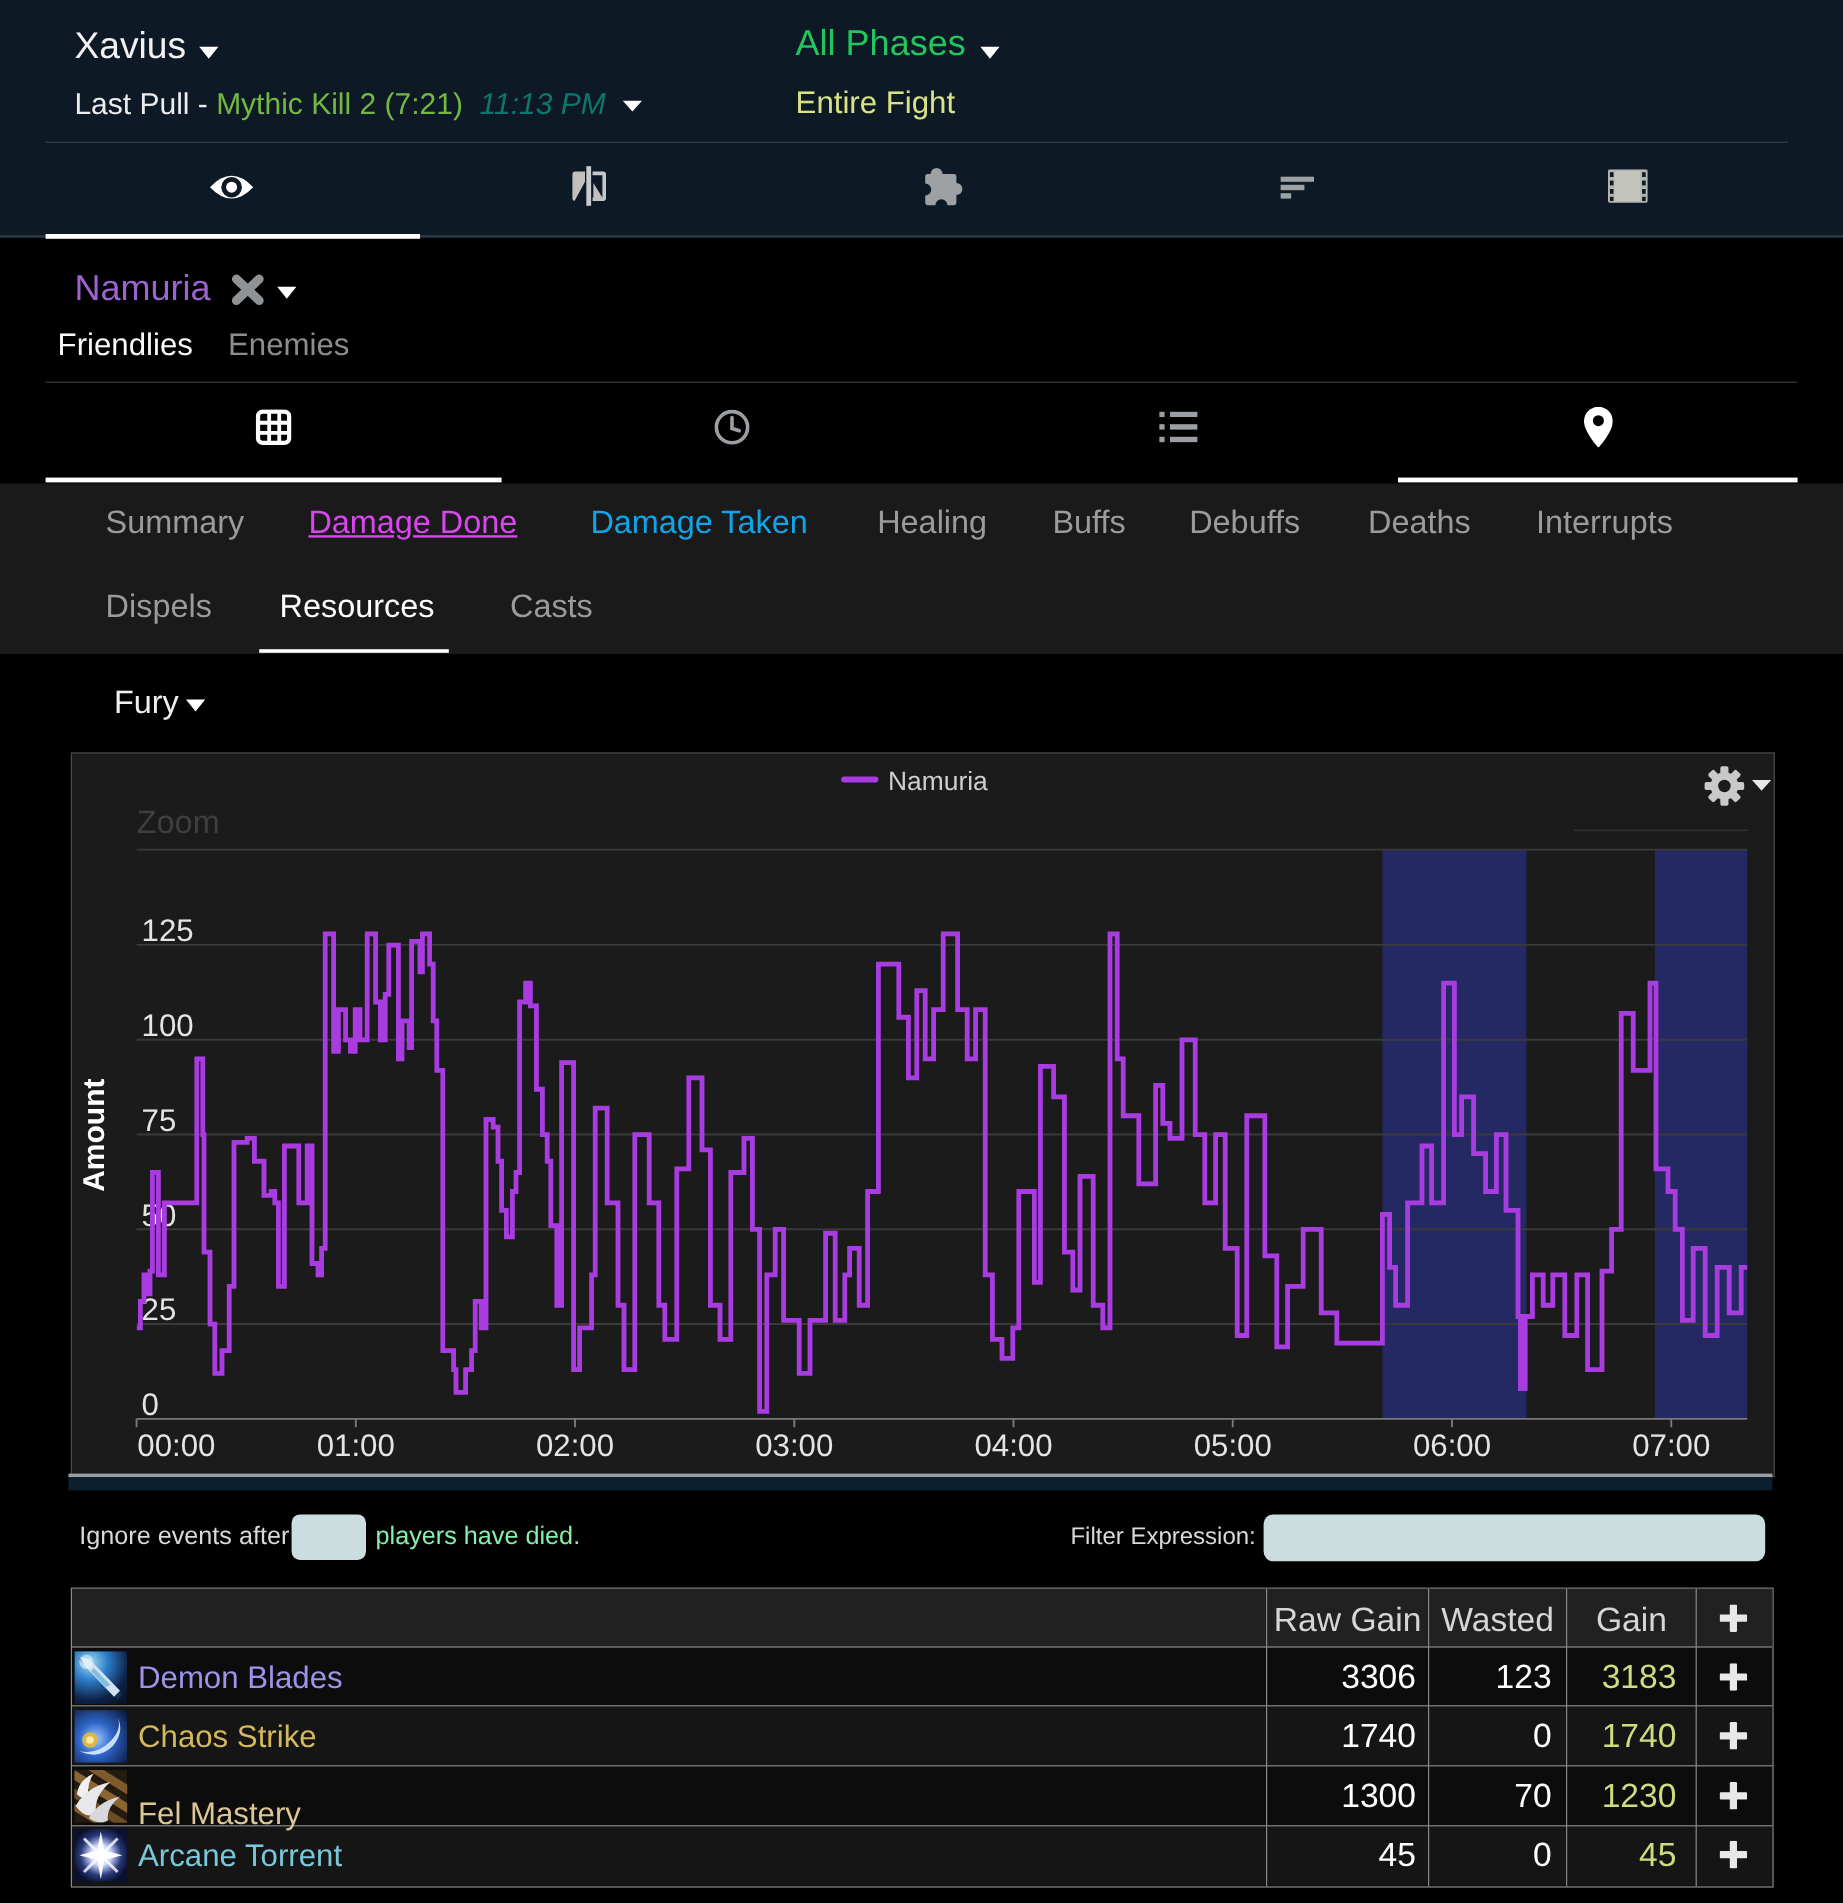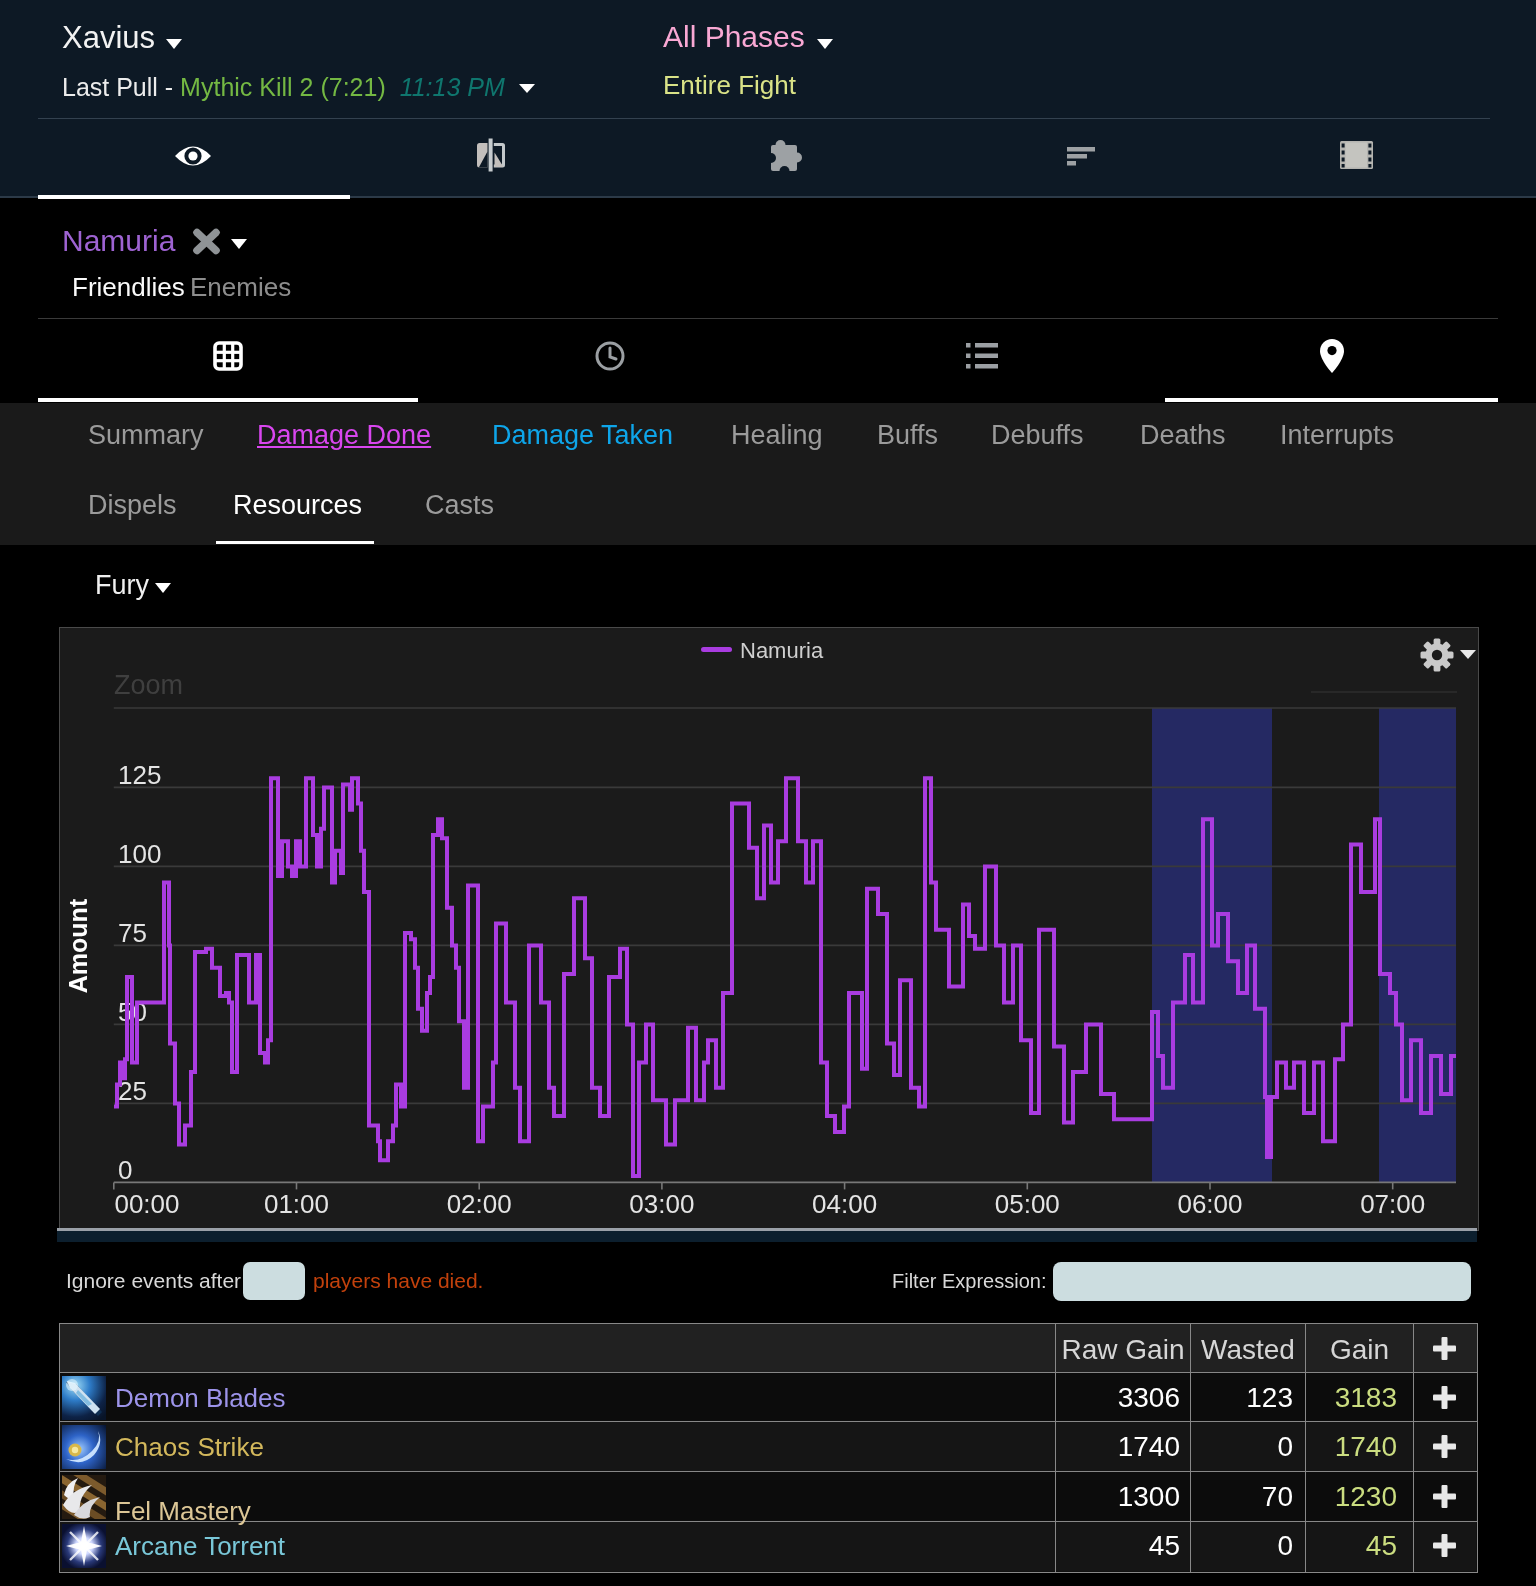--- a/index.html
+++ b/index.html
@@ -11,21 +11,21 @@
 </head>
 <body>
 
 <div class="abs" style="left:0;top:0;width:1536px;height:198px;background:#0d1925;"></div>
 <div class="abs" style="left:38px;top:118px;width:1452px;height:1px;background:#33414f;"></div>
 <div class="abs" style="left:0;top:196px;width:1536px;height:2px;background:#2c3a48;"></div>
 <div class="abs" style="left:62px;top:20px;font-size:31px;color:#f2f2f2;">Xavius</div>
 <div class="abs caret" style="left:166px;top:39px;border-top:10px solid #fff;"></div>
 <div class="abs" style="left:62px;top:73px;font-size:25px;color:#ececec;">Last Pull - <span style="color:#74b843;">Mythic Kill 2 (7:21)</span>&nbsp; <span style="font-style:italic;color:#0f766e;">11:13 PM</span></div>
 <div class="abs caret" style="left:519px;top:84px;border-top:9px solid #fff;"></div>
-<div class="abs" style="left:663px;top:20px;font-size:30px;color:#f9a8d4;">All Phases</div>
+<div class="abs" style="left:663px;top:20px;font-size:30px;color:#22c55e;">All Phases</div>
 <div class="abs caret" style="left:817px;top:39px;border-top:10px solid #fff;"></div>
 <div class="abs" style="left:663px;top:70px;font-size:26px;color:#d9e287;">Entire Fight</div>
 
 <svg class="abs" style="left:173px;top:141px;" width="40" height="30" viewBox="0 0 40 30">
   <path d="M2 15 Q20 -4 38 15 Q20 34 2 15 Z" fill="#fff"></path>
   <circle cx="20" cy="15" r="8.6" fill="#0d1925"></circle>
   <circle cx="20" cy="15" r="4.6" fill="#fff"></circle>
 </svg>
 <svg class="abs" style="left:476px;top:136px;" width="30" height="38" viewBox="0 0 30 38">
   <rect x="12.6" y="2.5" width="4" height="33" fill="#c6cbce"></rect>
@@ -65,21 +65,21 @@
 <div class="abs" style="left:38px;top:195px;width:312px;height:4px;background:#fff;"></div>
 
 <div class="abs" style="left:62px;top:224px;font-size:30px;color:#9e63d2;">Namuria</div>
 <svg class="abs" style="left:192px;top:228px;" width="29" height="27" viewBox="0 0 29 27">
   <g stroke="#8f9396" stroke-width="7.5" stroke-linecap="round">
       <line x1="5" y1="4.5" x2="24" y2="22.5"></line>
       <line x1="24" y1="4.5" x2="5" y2="22.5"></line>
     </g>
 </svg>
 <div class="abs caret" style="left:231px;top:239px;border-top:10px solid #fff;"></div>
-<div class="abs" style="left:72px;top:272px;font-size:26px;color:#fafafa;">Friendlies</div>
+<div class="abs" style="left:48px;top:272px;font-size:26px;color:#fafafa;">Friendlies</div>
 <div class="abs" style="left:190px;top:272px;font-size:26px;color:#8d8d8d;">Enemies</div>
 <div class="abs" style="left:38px;top:318px;width:1460px;height:1px;background:#3a3a3a;"></div>
 
 <svg class="abs" style="left:213px;top:341px;" width="30" height="30" viewBox="0 0 30 30">
   <rect x="2" y="2" width="26" height="26" rx="4" fill="none" stroke="#fff" stroke-width="3.6"></rect>
   <line x1="11.3" y1="2" x2="11.3" y2="28" stroke="#fff" stroke-width="3.2"></line>
   <line x1="19.7" y1="2" x2="19.7" y2="28" stroke="#fff" stroke-width="3.2"></line>
   <line x1="2" y1="11.3" x2="28" y2="11.3" stroke="#fff" stroke-width="3.2"></line>
   <line x1="2" y1="19.7" x2="28" y2="19.7" stroke="#fff" stroke-width="3.2"></line>
 </svg>
@@ -169,21 +169,21 @@
     </g>
 <path d="M1400 22 L1416 22 L1408 31 Z" fill="#e8e8e8"></path>
 <line x1="1251" y1="64" x2="1397" y2="64" stroke="#2e2e2e" stroke-width="1.5"></line>
 </svg>
 
 <div class="abs" style="left:57px;top:1228px;width:1420px;height:3px;background:#9aa0a8;"></div>
 <div class="abs" style="left:57px;top:1231px;width:1420px;height:11px;background:#0c1f2e;"></div>
 
 <div class="abs" style="left:66px;top:1269px;font-size:21px;color:#d9d9d9;">Ignore events after</div>
 <div class="abs" style="left:243px;top:1262px;width:62px;height:38px;background:#ccdde0;border-radius:7px;"></div>
-<div class="abs" style="left:313px;top:1269px;font-size:21px;color:#c2410c;">players have died.</div>
+<div class="abs" style="left:313px;top:1269px;font-size:21px;color:#86efac;">players have died.</div>
 <div class="abs" style="left:892px;top:1270px;font-size:20px;color:#d9d9d9;">Filter Expression:</div>
 <div class="abs" style="left:1053px;top:1262px;width:418px;height:39px;background:#ccdde0;border-radius:8px;"></div>
 
 <div class="abs" style="left:59px;top:1323px;width:1417px;height:248px;background:#101010;border:1px solid #888;">
   <div style="position:absolute;left:0;top:49px;width:1416px;height:48px;background:#0c0c0c;"></div>
   <div style="position:absolute;left:0;top:98px;width:1416px;height:49px;background:#151515;"></div>
   <div style="position:absolute;left:0;top:148px;width:1416px;height:49px;background:#0c0c0c;"></div>
   <div style="position:absolute;left:0;top:198px;width:1416px;height:49px;background:#151515;"></div>
   <div style="position:absolute;left:0;top:0;width:100%;height:48px;background:#212121;border-bottom:1px solid #888;"></div>
 

